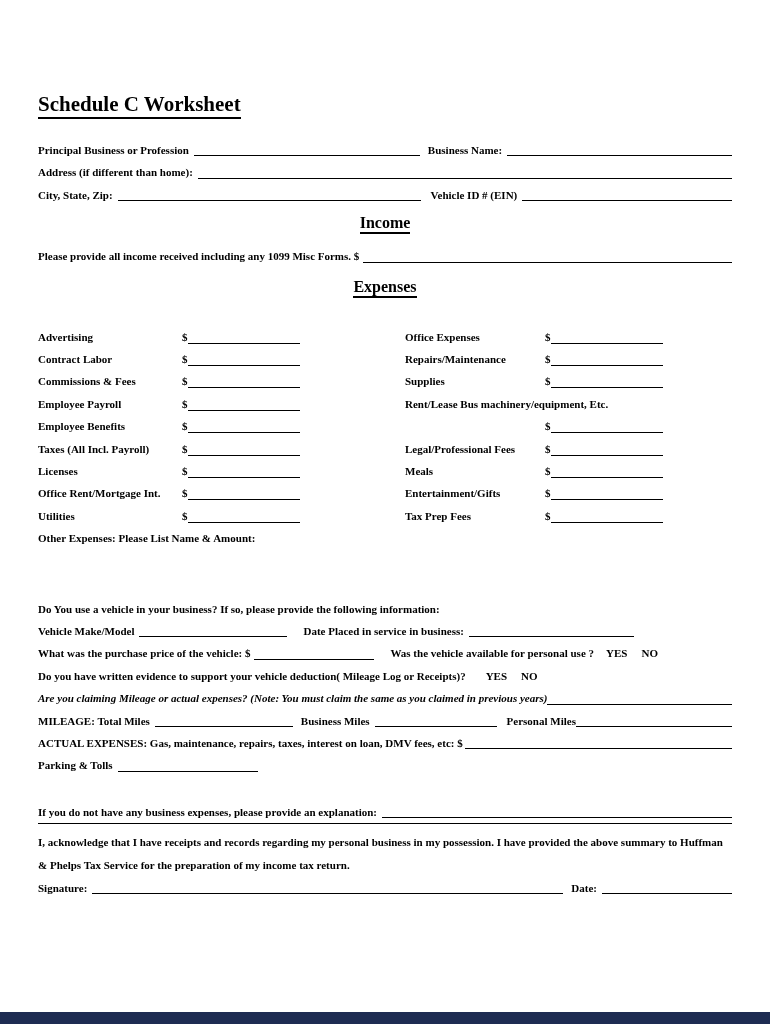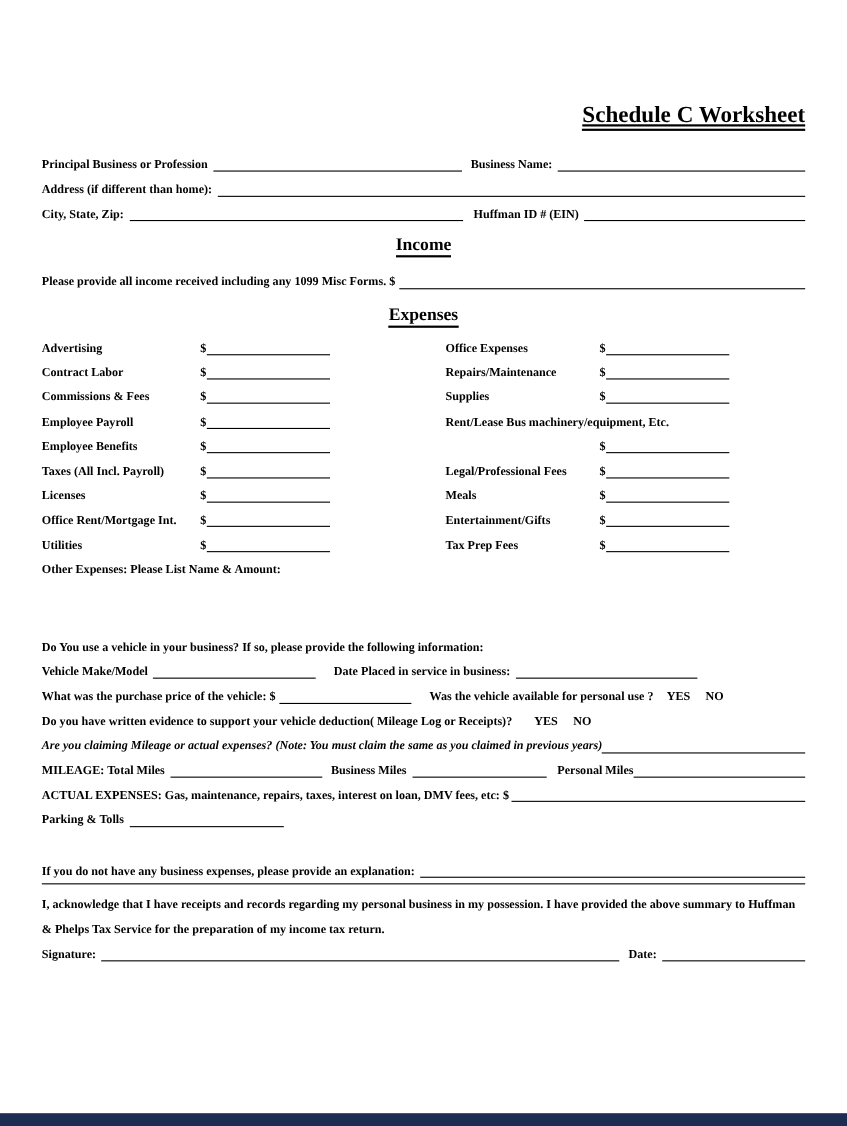--- a/index.html
+++ b/index.html
@@ -2,35 +2,35 @@
 <html><head>
 <meta charset="utf-8">
 <style>
   html,body{margin:0;padding:0;background:#fff;}
   .page{
     width:770px;height:1024px;position:relative;background:#ffffff;
     font-family:"Liberation Serif","DejaVu Serif",serif;
     font-weight:700;font-size:11px;color:#000;overflow:hidden;
   }
   .content{padding:0 38px;}
-  .title{margin:90px 0 0 0;text-align:right;font-size:21px;line-height:28px;text-decoration:underline;}
+  .title{margin:90px 0 0 0;text-align:left;font-size:21px;line-height:28px;}
   .title span{border-bottom:2.2px solid #000;padding-bottom:1px;}
   .hsec{text-align:center;font-size:16px;line-height:26px;margin:0;}
   .hsec span{border-bottom:2px solid #000;padding-bottom:1px;}
   .line{line-height:22.4px;white-space:nowrap;}
   .frow{display:flex;line-height:22.4px;align-items:stretch;}
   .frow .lbl{white-space:nowrap;margin-right:5px;}
   .bgrow{flex:1 1 auto;border-bottom:1.4px solid #000;margin-bottom:5px;}
   .bfix{flex:0 0 auto;border-bottom:1.4px solid #000;margin-bottom:5px;}
   .blank{display:inline-block;height:3px;border-bottom:1.4px solid #000;margin-bottom:-3px;}
   .rows-top{margin-top:21px;}
   .income-h{margin-top:4px;}
   .income-line{margin-top:9px;}
   .expenses-h{margin-top:6px;}
-  .exp-grid{margin-top:6px;}
+  .exp-grid{margin-top:26px;}
   .exp-row{display:flex;height:22.4px;line-height:22.4px;}
   .lcell{width:367px;white-space:nowrap;}
   .rcell{flex:1;white-space:nowrap;}
   .elabel{display:inline-block;width:144px;}
   .rlabel{display:inline-block;width:140px;}
   .other-line{margin-top:0;}
   .veh-intro{margin-top:48px;}
   .expl-line{margin-top:24px;}
   .full-line{line-height:22px;}
   .ack{margin:2px 0 0 0;line-height:22.3px;font-size:11px;}
@@ -53,21 +53,21 @@
       <span class="lbl ml8">Business Name:</span>
       <span class="bgrow"></span>
     </div>
     <div class="frow">
       <span class="lbl">Address (if different than home):</span>
       <span class="bgrow"></span>
     </div>
     <div class="frow">
       <span class="lbl">City, State, Zip:</span>
       <span class="bfix" style="flex-basis:303px;"></span>
-      <span class="lbl ml10">Huffman ID # (EIN)</span>
+      <span class="lbl ml10">Vehicle ID # (EIN)</span>
       <span class="bgrow"></span>
     </div>
 
     <h2 class="hsec income-h"><span>Income</span></h2>
     <div class="frow income-line">
       <span class="lbl" style="margin-right:4px;">Please provide all income received including any 1099 Misc Forms. $</span>
       <span class="bgrow"></span>
     </div>
 
     <h2 class="hsec expenses-h"><span>Expenses</span></h2>

